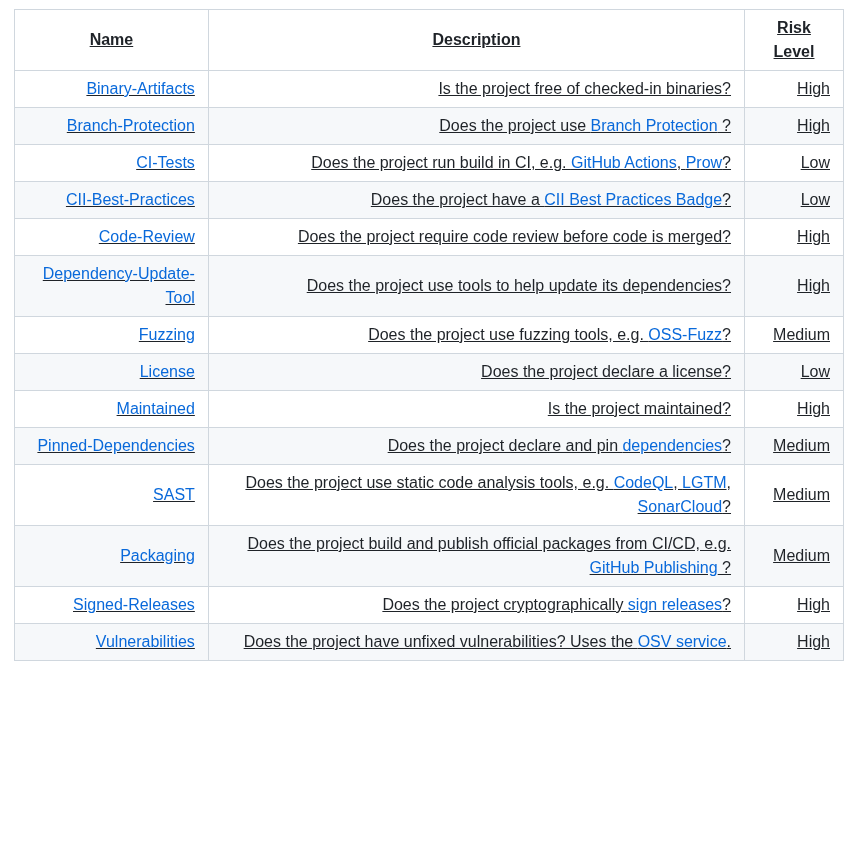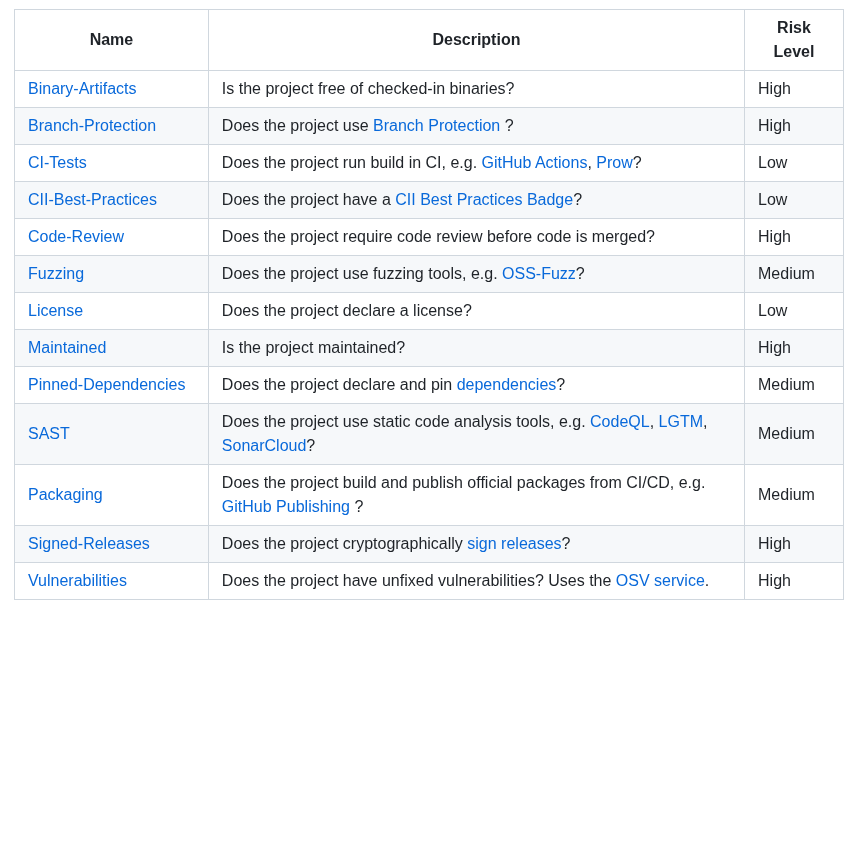--- a/index.html
+++ b/index.html
@@ -5,27 +5,28 @@
   html, body { margin: 0; padding: 0; background: #ffffff; }
   body {
     width: 858px; height: 867px; overflow: hidden;
     font-family: "Liberation Sans", sans-serif;
     font-size: 16px; color: #1f2328;
   }
   table {
     position: absolute; left: 14px; top: 9px;
     border-collapse: collapse; border-spacing: 0;
     width: 830px;
+    text-decoration: underline;
   }
   th, td {
     border: 1px solid #d0d7de;
     padding: 6px 13px;
     line-height: 24px;
     vertical-align: middle;
-    text-align: left;
+    text-align: right;
   }
   th { font-weight: 600; text-align: center; height: 48px; }
   col.c-name { width: 194px; }
   col.c-desc { width: 537px; }
   col.c-risk { width: 99px; }
   tbody tr:nth-child(odd) { background: #ffffff; }
   tbody tr:nth-child(even) { background: #f6f8fa; }
   a { color: #0969da; text-decoration: none; }
 </style>
 </head>
@@ -64,20 +65,25 @@
         <td><a>CII-Best-Practices</a></td>
         <td><span>Does the project have a </span><a>CII Best Practices Badge</a><span>?</span></td>
         <td>Low</td>
       </tr>
       <tr>
         <td><a>Code-Review</a></td>
         <td><span>Does the project require code review before code is merged?</span></td>
         <td>High</td>
       </tr>
       <tr>
+        <td><a>Dependency-Update-Tool</a></td>
+        <td><span>Does the project use tools to help update its dependencies?</span></td>
+        <td>High</td>
+      </tr>
+      <tr>
         <td><a>Fuzzing</a></td>
         <td><span>Does the project use fuzzing tools, e.g. </span><a>OSS-Fuzz</a><span>?</span></td>
         <td>Medium</td>
       </tr>
       <tr>
         <td><a>License</a></td>
         <td><span>Does the project declare a license?</span></td>
         <td>Low</td>
       </tr>
       <tr>

